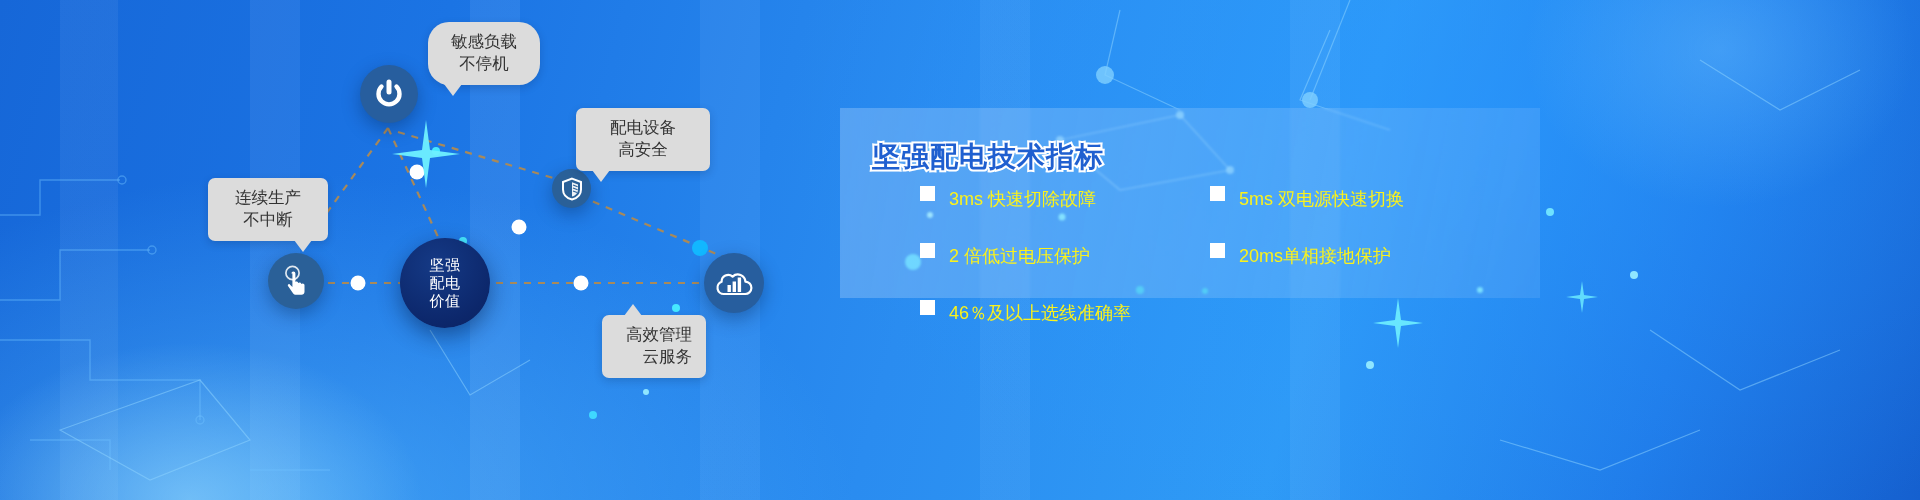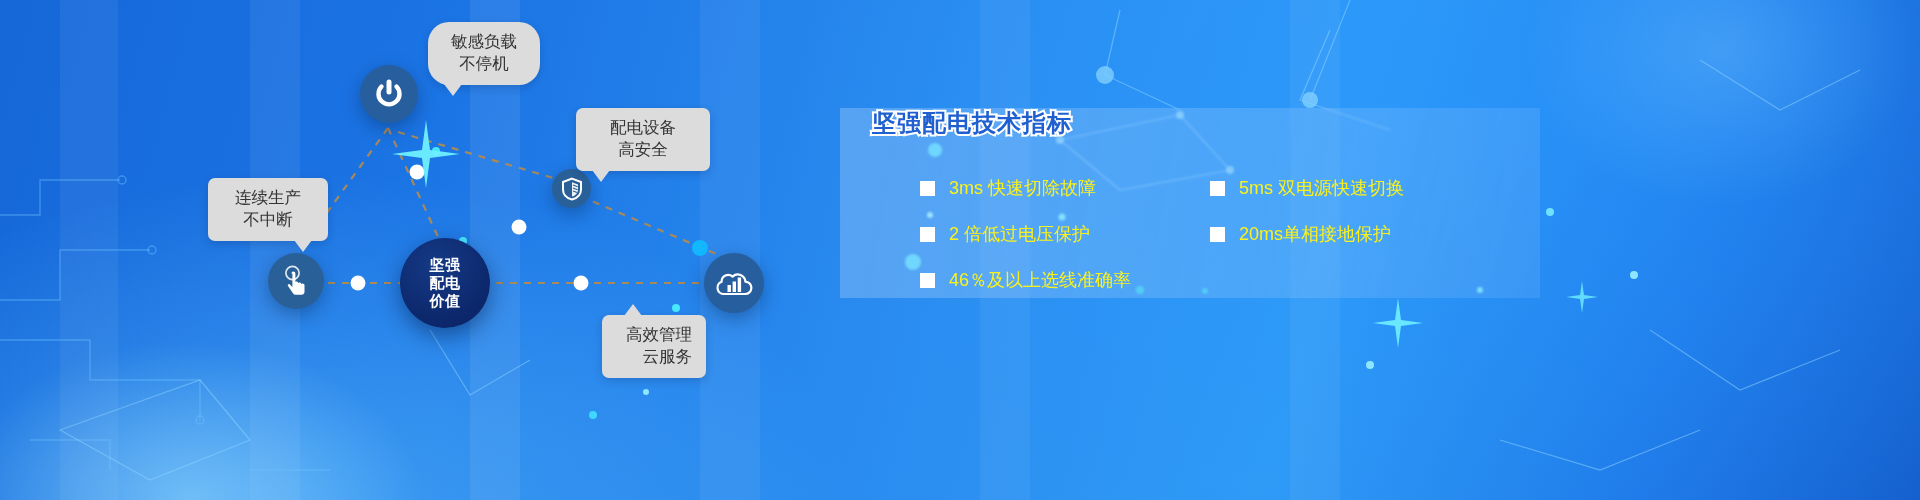--- a/index.html
+++ b/index.html
@@ -40,43 +40,43 @@
 
   
   .node{position:absolute;border-radius:50%;display:flex;align-items:center;justify-content:center;}
   .node.dark{background:#275e9e;box-shadow:0 6px 18px rgba(3,30,70,.35);}
   .node.dark2{background:#2a6098;box-shadow:0 6px 18px rgba(3,30,70,.35);}
   .node svg{display:block;}
   .centerNode{position:absolute;width:90px;height:90px;border-radius:50%;
     background:radial-gradient(circle at 40% 30%, #153a86 0%, #0c276b 70%, #0a2160 100%);
     display:flex;align-items:center;justify-content:center;
     box-shadow:0 8px 22px rgba(2,18,55,.45);}
-  .centerNode .ct{color:#fff;font-size:15px;font-weight:700;line-height:1.18;text-align:left;letter-spacing:.5px;}
+  .centerNode .ct{color:#fff;font-size:15px;font-weight:400;line-height:1.18;text-align:left;letter-spacing:.5px;}
 
   
   .bubble{position:absolute;background:#dcdcdc;color:#333;border-radius:7px;
     padding:9px 14px 10px;font-size:16.5px;line-height:1.32;text-align:center;
     box-shadow:0 3px 8px rgba(0,20,60,.18);white-space:pre-line;}
   .bubble::after{content:"";position:absolute;width:0;height:0;}
   .bubble.tail-bl::after{left:16px;bottom:-11px;border-left:9px solid transparent;border-right:9px solid transparent;border-top:12px solid #dcdcdc;}
   .bubble.tail-br::after{right:16px;bottom:-11px;border-left:9px solid transparent;border-right:9px solid transparent;border-top:12px solid #dcdcdc;}
   .bubble.tail-tl::after{left:22px;top:-11px;border-left:9px solid transparent;border-right:9px solid transparent;border-bottom:12px solid #dcdcdc;}
 
   
   .panel{position:absolute;left:840px;top:108px;width:700px;height:190px;
     background:linear-gradient(100deg, rgba(197,225,255,.30) 0%, rgba(180,215,255,.24) 55%, rgba(165,205,255,.16) 100%);
     backdrop-filter:blur(1px);}
-  .panelTitle{position:absolute;left:872px;top:107px;font-size:24px;font-weight:700;
+  .panelTitle{position:absolute;left:872px;top:138px;font-size:28px;font-weight:700;
     color:#1f5fd0;letter-spacing:1px;
     -webkit-text-stroke:4px #ffffff;paint-order:stroke fill;}
   .specs{position:absolute;left:920px;top:176px;width:600px;
     display:grid;grid-template-columns:290px 290px;row-gap:22px;column-gap:0;}
   .spec{display:flex;align-items:center;gap:14px;}
   .bullet{width:15px;height:15px;background:#fff;flex:0 0 auto;}
-  .spec .tx{color:#fbf21b;font-size:18px;white-space:nowrap;}
+  .spec .tx{color:#fbf21b;font-size:18px;white-space:nowrap;margin-top:11px;}
 </style>
 </head>
 <body>
 
 <div id="stage">
 
   <div class="stripes"></div>
   <div class="glowBL"></div>
   <div class="glowTR"></div>
 

